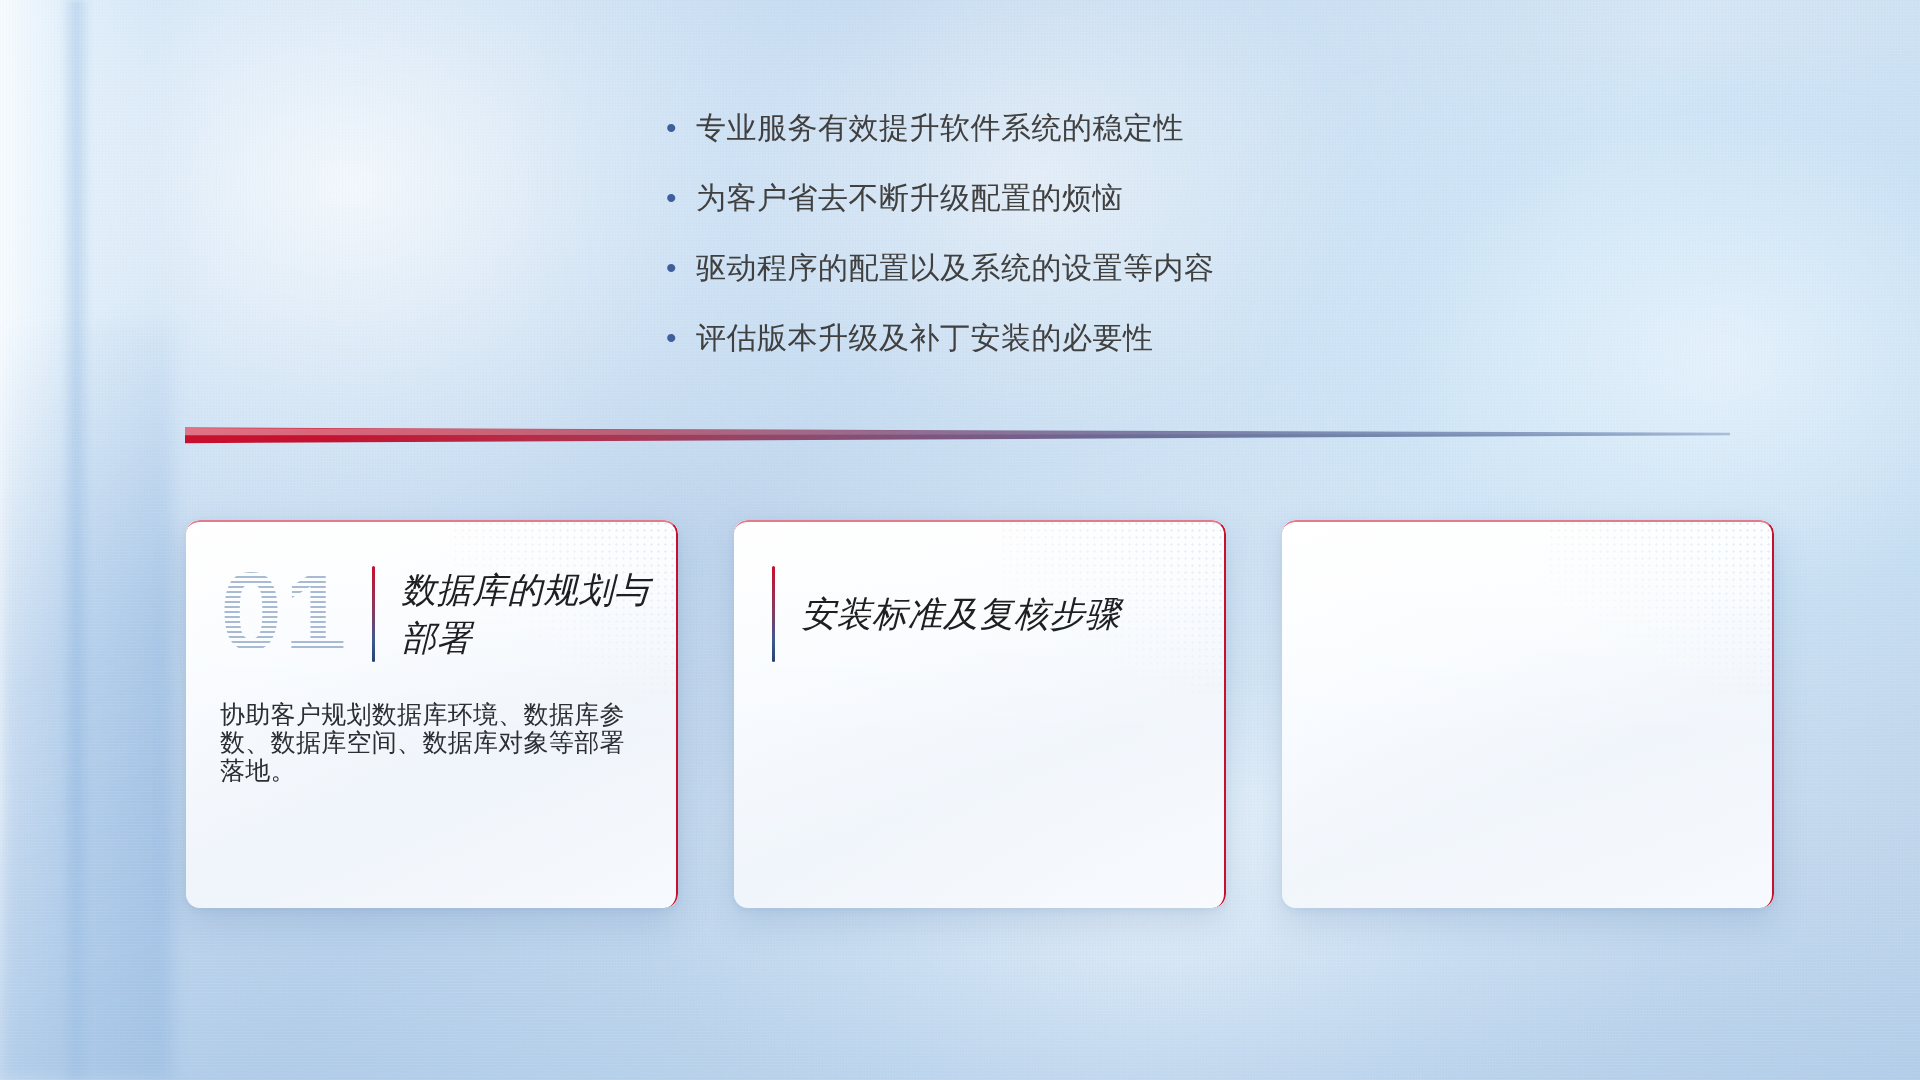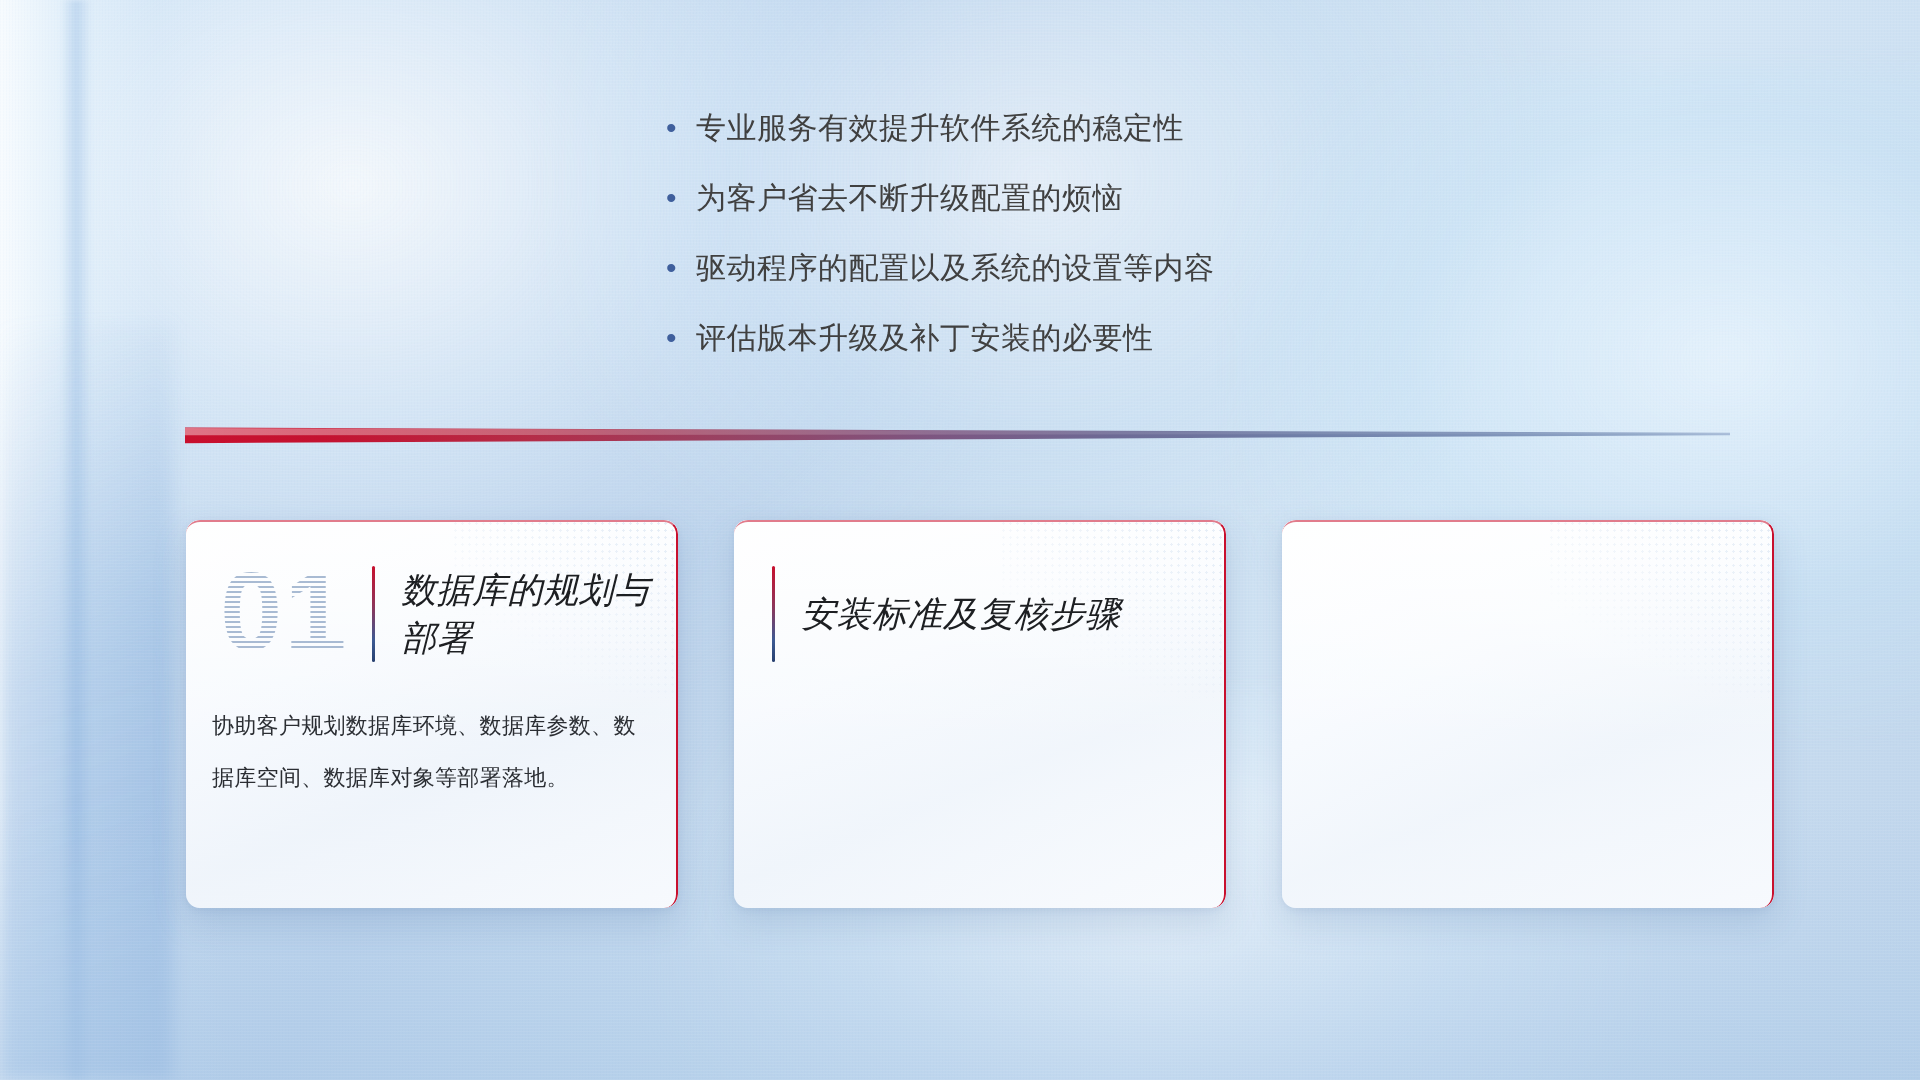--- a/index.html
+++ b/index.html
@@ -284,23 +284,23 @@
   .card-title {
     flex: 1 1 auto;
     font-size: 35px;
     line-height: 48px;
     color: #1d1f22;
     letter-spacing: .5px;
     font-style: italic;
   }
   .card-body {
     position: relative;
-    padding: 4px 36px 0 26px;
-    font-size: 22px;
-    line-height: 52px;
+    padding: 4px 36px 0 34px;
+    font-size: 25px;
+    line-height: 28px;
     color: #2b2e33;
     letter-spacing: .3px;
   }
 </style>
 </head>
 <body>
 
 <div id="slide">
 
   <div class="bg-base"></div>

